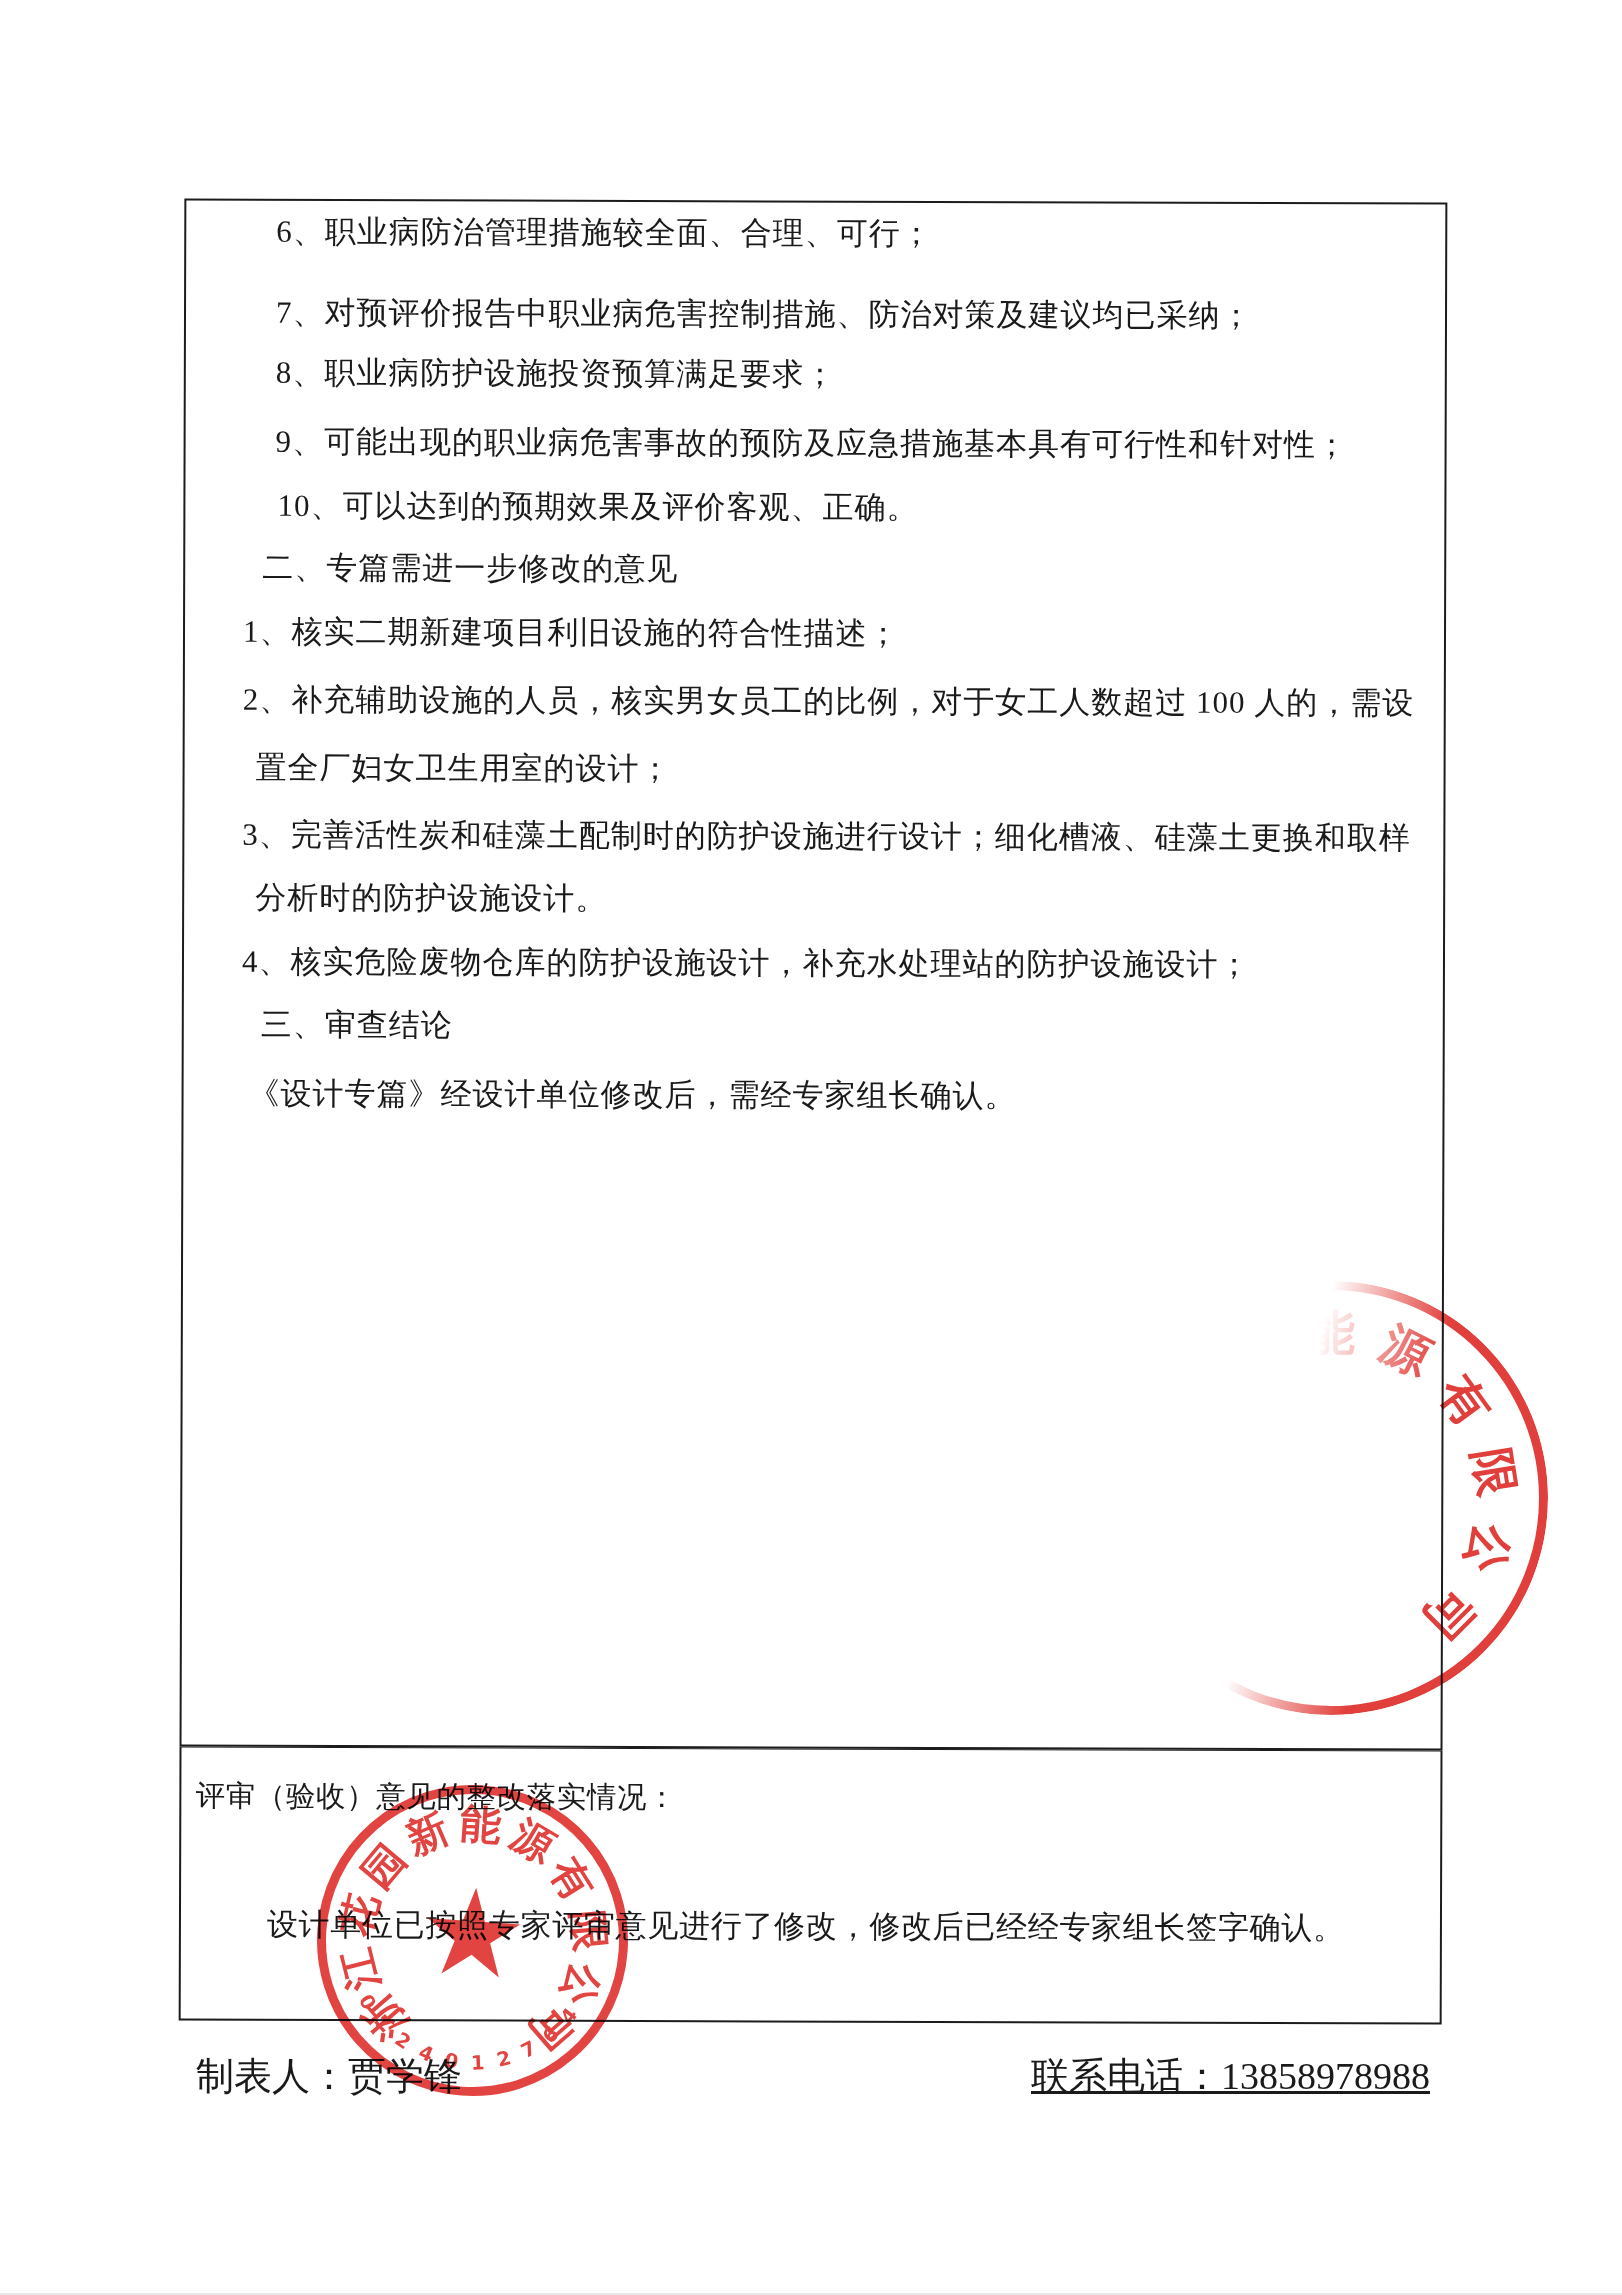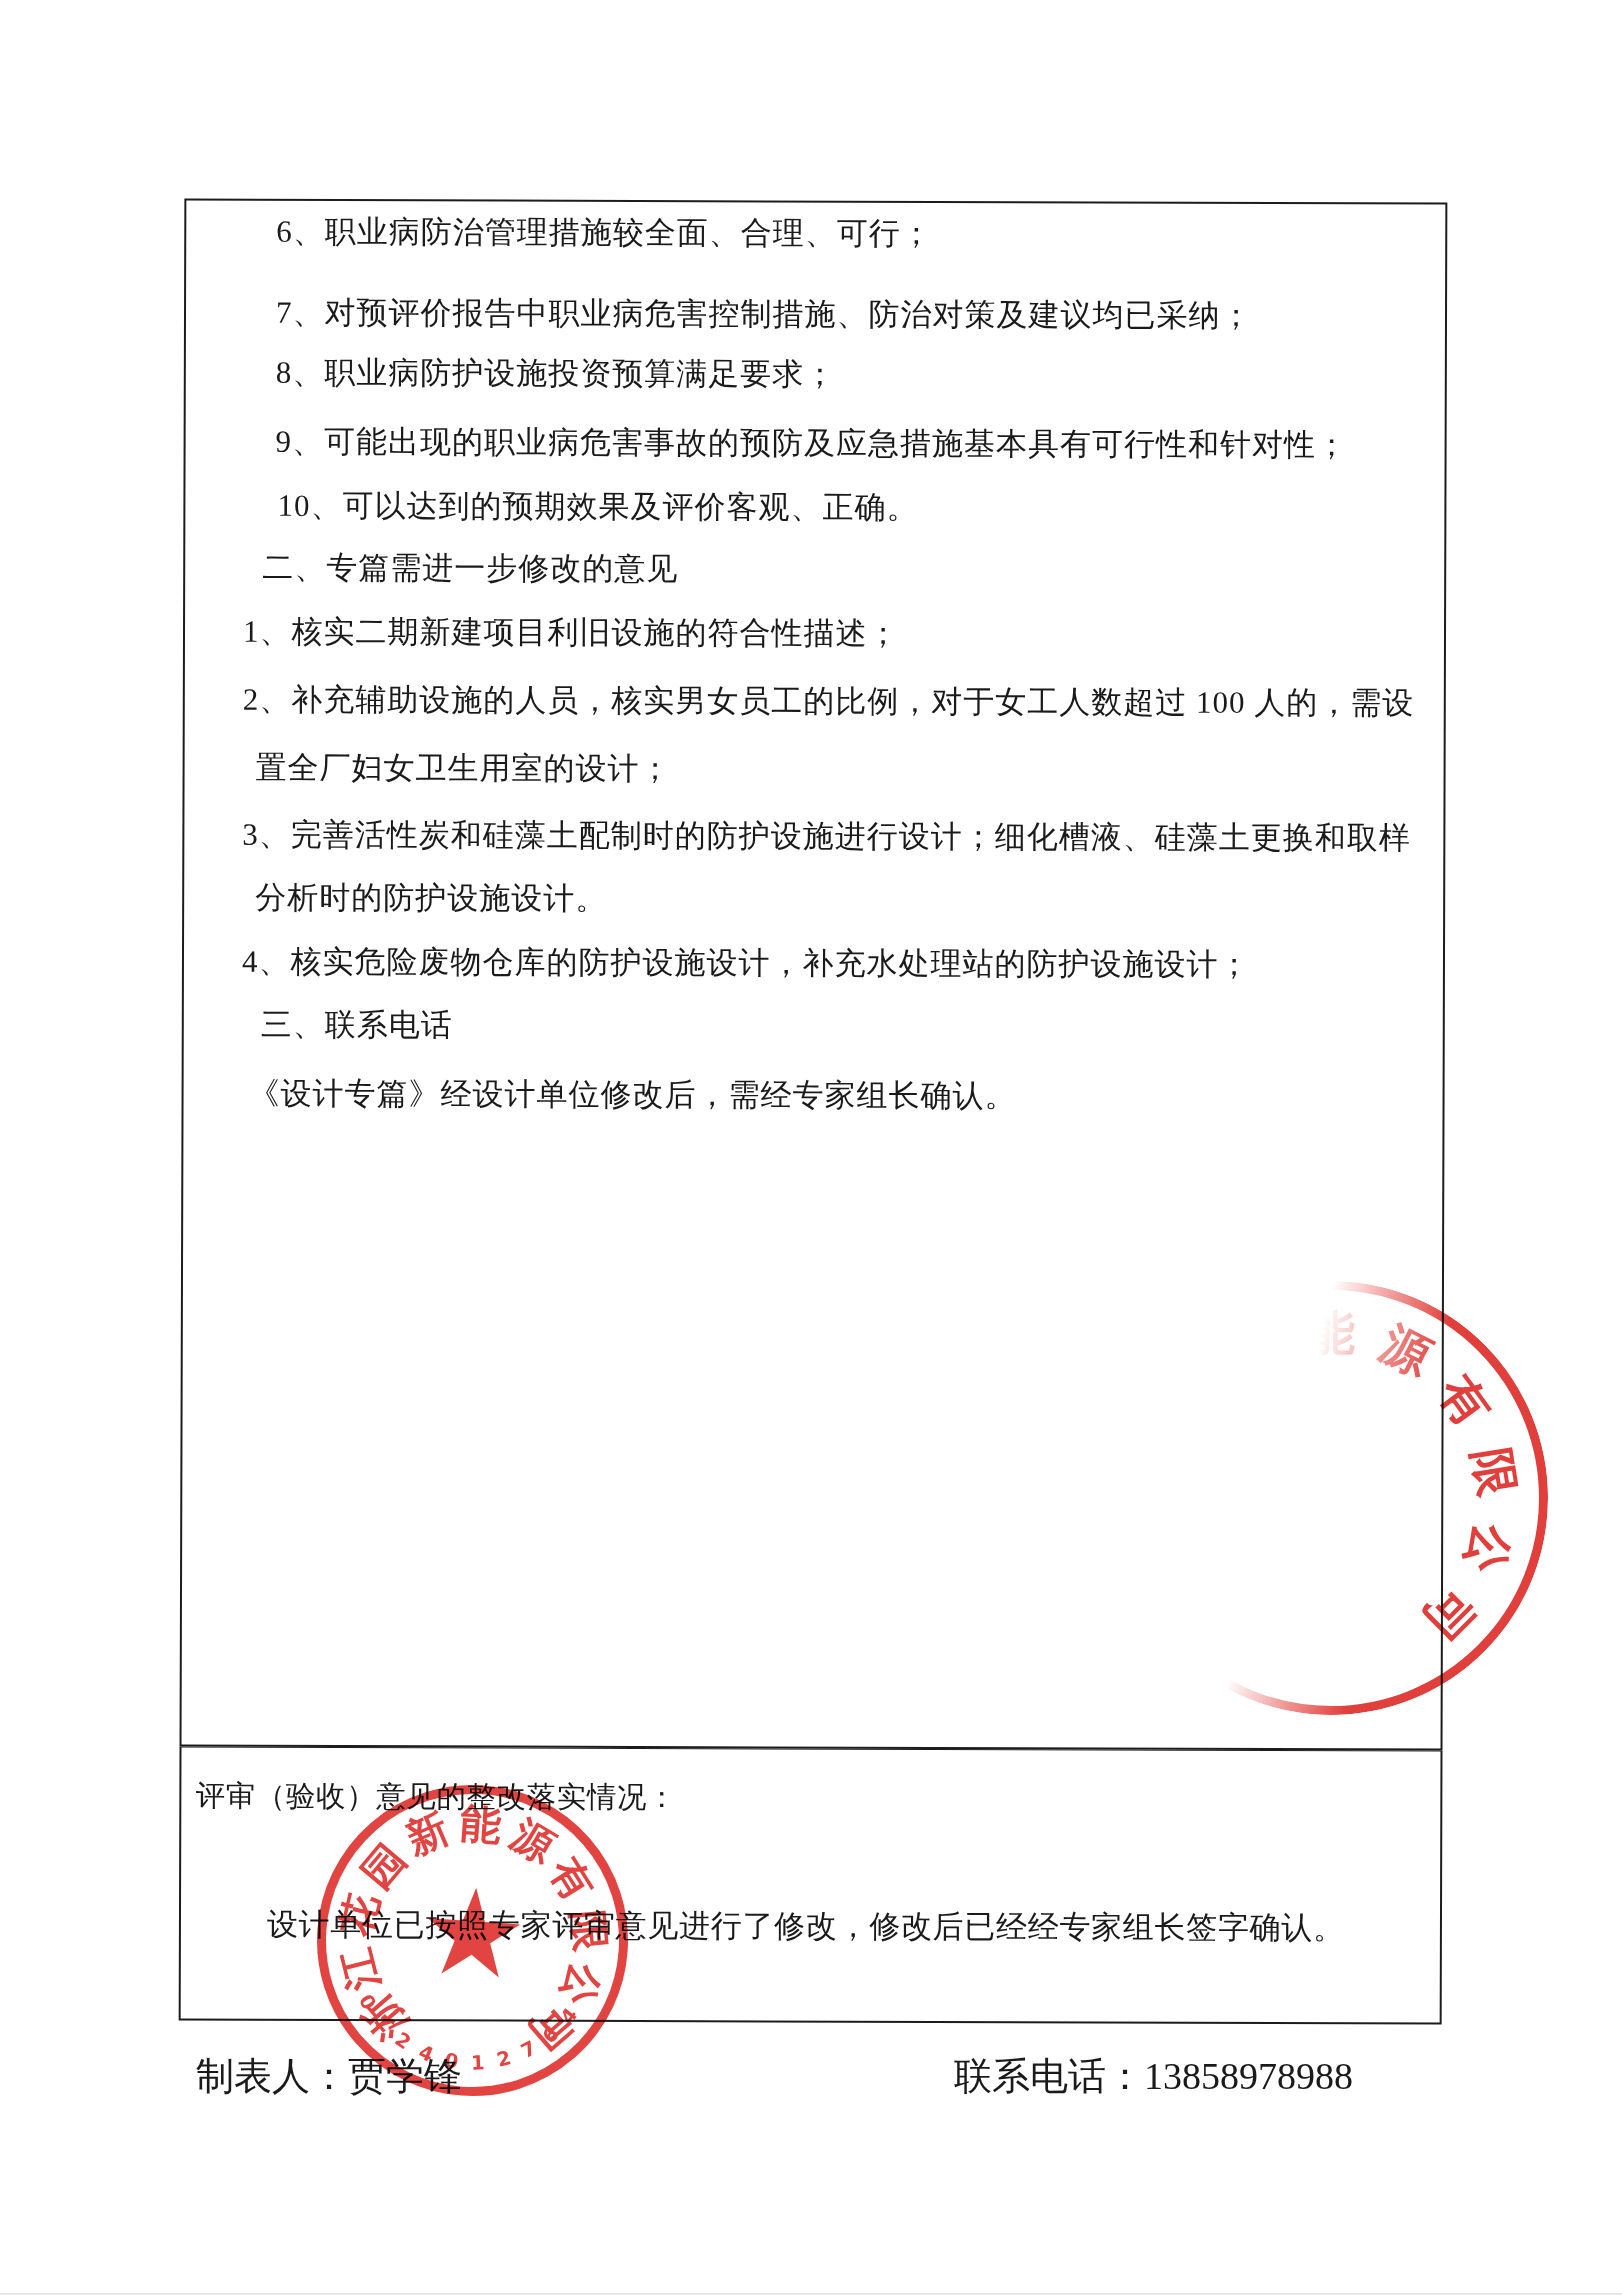--- a/index.html
+++ b/index.html
@@ -50,21 +50,21 @@
     font-size: 31px;
     letter-spacing: 0.7px;
     color: #1a1a1a;
     white-space: nowrap;
   }
   
   .footer-line { position: absolute; top: 2051px; left: 0; width: 100%; height: 46px; font-size: 38px; color: #1a1a1a; }
   .footer-seg { position: absolute; white-space: nowrap; }
   .footer-preparer { left: 196px; }
   .footer-date { left: 555px; }
-  .footer-phone { left: 954px; }
+  .footer-phone { left: 1031px; text-decoration: underline; }
   
   .stamp {
     position: absolute;
     border-radius: 50%;
     mix-blend-mode: multiply;
     pointer-events: none;
   }
   .stamp .ring-border {
     position: absolute; inset: 0;
     border-radius: 50%;
@@ -108,21 +108,21 @@
           <div class="op-line" style="top: 152px; left: 90px;">8、职业病防护设施投资预算满足要求；</div>
           <div class="op-line" style="top: 221px; left: 90px;">9、可能出现的职业病危害事故的预防及应急措施基本具有可行性和针对性；</div>
           <div class="op-line" style="top: 285px; left: 92px;">10、可以达到的预期效果及评价客观、正确。</div>
           <div class="op-line" style="top: 347px; left: 77px;">二、专篇需进一步修改的意见</div>
           <div class="op-line" style="top: 411px; left: 58px;">1、核实二期新建项目利旧设施的符合性描述；</div>
           <div class="op-line" style="top: 479px; left: 58px;">2、补充辅助设施的人员，核实男女员工的比例，对于女工人数超过 100 人的，需设</div>
           <div class="op-line" style="top: 547px; left: 71px;">置全厂妇女卫生用室的设计；</div>
           <div class="op-line" style="top: 614px; left: 58px;">3、完善活性炭和硅藻土配制时的防护设施进行设计；细化槽液、硅藻土更换和取样</div>
           <div class="op-line" style="top: 677px; left: 71px;">分析时的防护设施设计。</div>
           <div class="op-line" style="top: 741px; left: 58px;">4、核实危险废物仓库的防护设施设计，补充水处理站的防护设施设计；</div>
-          <div class="op-line" style="top: 804px; left: 77px;">三、联系电话</div>
+          <div class="op-line" style="top: 804px; left: 77px;">三、审查结论</div>
           <div class="op-line" style="top: 873px; left: 65px;">《设计专篇》经设计单位修改后，需经专家组长确认。</div>
         </div>
     </div>
     <div class="lower-box">
       <div class="lower-title">评审（验收）意见的整改落实情况：</div>
       <div class="lower-body">设计单位已按照专家评审意见进行了修改，修改后已经经专家组长签字确认。</div>
     </div>
   </div>
 
   <div class="footer-line">

